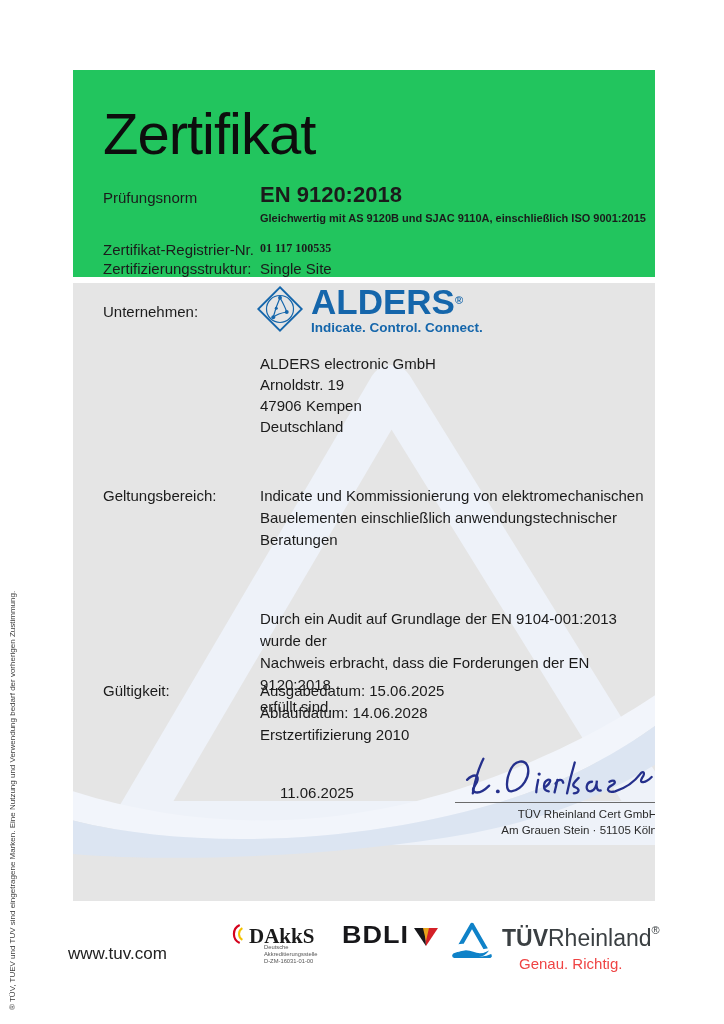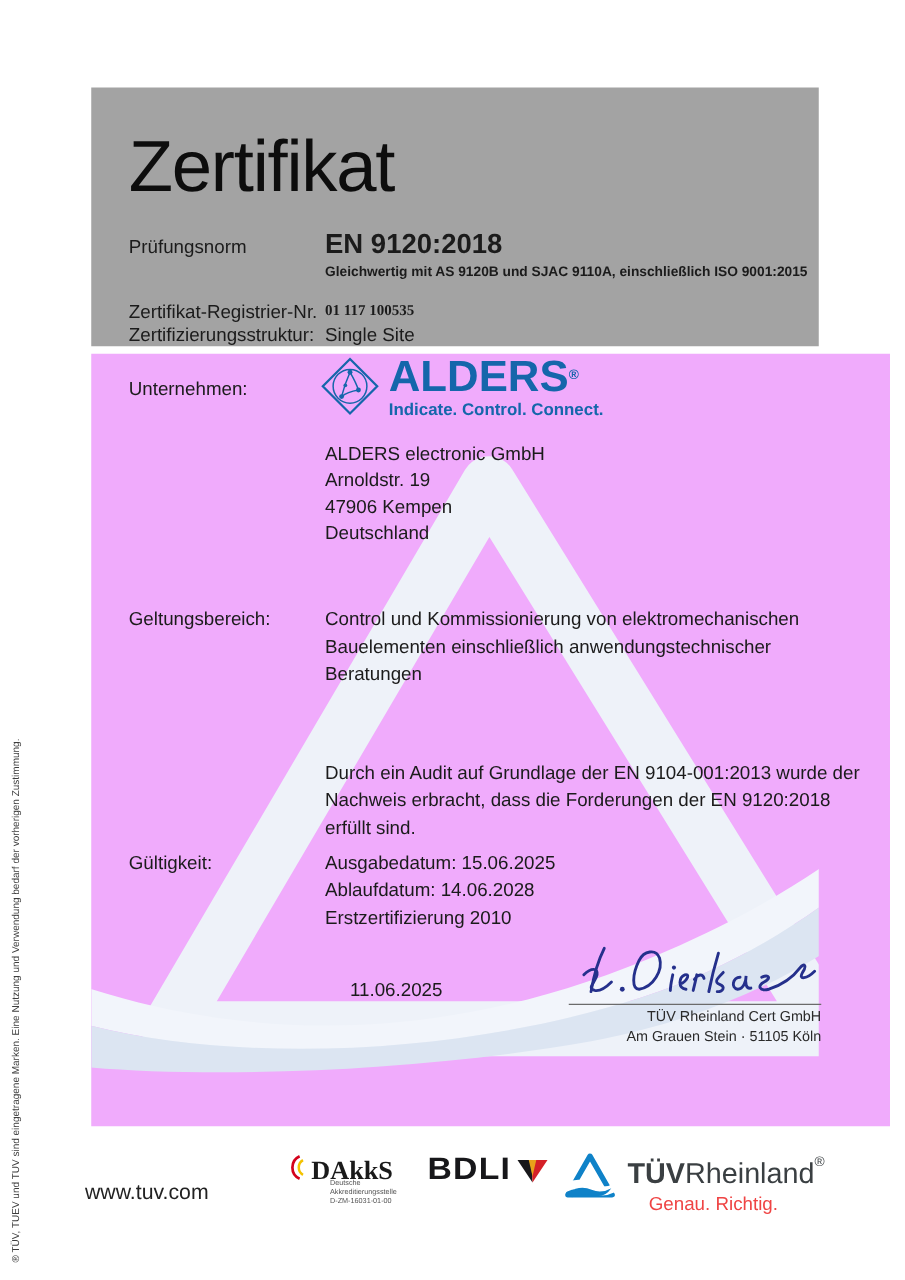--- a/index.html
+++ b/index.html
@@ -4,22 +4,22 @@
 <style>
   html,body{margin:0;padding:0;}
   .page{position:relative;width:724px;height:1024px;background:#ffffff;
         font-family:"Liberation Sans",sans-serif;color:#1b1b1b;overflow:hidden;}
 
   
   .side-note{position:absolute;left:8px;top:1010px;transform:rotate(-90deg);
              transform-origin:0 0;white-space:nowrap;font-size:8px;color:#3c3c3c;}
 
   
-  .panel-top{position:absolute;left:73px;top:70px;width:582px;height:207px;background:#a3a3a3;}
-  .panel-main{position:absolute;left:73px;top:283px;width:639px;height:618px;background:#f0abfc;overflow:hidden;}
+  .panel-top{position:absolute;left:73px;top:70px;width:582px;height:207px;background:#22c55e;}
+  .panel-main{position:absolute;left:73px;top:283px;width:582px;height:618px;background:#e5e5e5;overflow:hidden;}
 
   .title{position:absolute;left:30px;top:30px;font-size:58px;color:#0d0d0d;letter-spacing:-1px;}
 
   .lbl{position:absolute;font-size:15px;color:#1b1b1b;}
   .val-b{position:absolute;font-size:12px;font-weight:bold;font-family:Liberation Serif, serif;}
   .std{position:absolute;left:187px;top:112px;font-size:22px;font-weight:bold;}
   .std-note{position:absolute;left:187px;top:142px;font-size:11px;font-weight:bold;}
 
   
   .wm{position:absolute;left:0;top:0;}
@@ -108,21 +108,21 @@
 
     <div class="addr">
       <div class="co">ALDERS electronic GmbH</div>
       <div>Arnoldstr. 19</div>
       <div>47906 Kempen</div>
       <div>Deutschland</div>
     </div>
 
     <div class="lbl" style="left:30px;top:204px">Geltungsbereich:</div>
     <div class="scope-text">
-      <div class="row-line">Control und Kommissionierung von elektromechanischen</div>
+      <div class="row-line">Indicate und Kommissionierung von elektromechanischen</div>
       <div class="row-line">Bauelementen einschließlich anwendungstechnischer</div>
       <div class="row-line">Beratungen</div>
     </div>
 
     <div class="audit-text">
       <div class="row-line">Durch ein Audit auf Grundlage der EN 9104-001:2013 wurde der</div>
       <div class="row-line">Nachweis erbracht, dass die Forderungen der EN 9120:2018</div>
       <div class="row-line">erfüllt sind.</div>
     </div>
 

